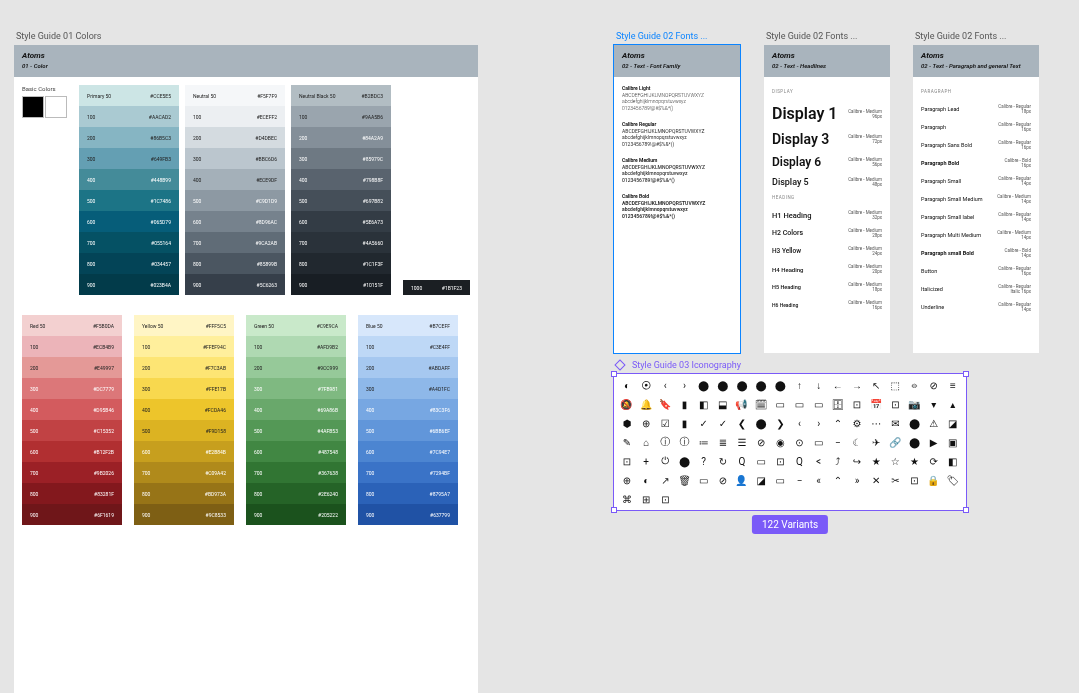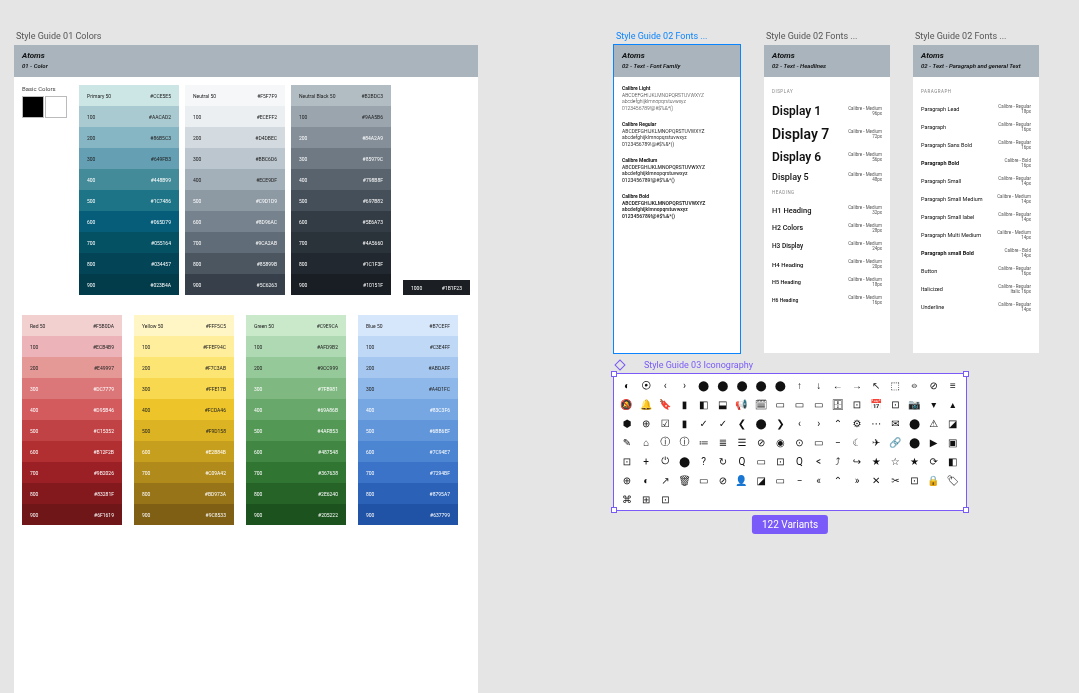--- a/index.html
+++ b/index.html
@@ -9,21 +9,21 @@
     font-size: 10px;
     min-width: 1079px;
     min-height: 693px;
     overflow: hidden;
   }
   .canvas { position: relative; width: 1079px; height: 693px; }
 
   
   .frame-label { font-size: 9px; color: #555; margin-bottom: 4px; padding-left: 2px; }
   .frame-label.selected { color: #0b84ff; }
-  .frame-label.purple { color: #7a5af8; display: flex; align-items: center; gap: 20px; }
+  .frame-label.purple { color: #7a5af8; display: flex; align-items: center; gap: 8px; }
 
   .frame {
     background: #fff;
   }
   .frame.selected { outline: 1px solid #0b84ff; }
 
   
   #sg1 { position: absolute; left: 14px; top: 31px; width: 464px; }
   #sg1 .frame { height: 657px; }
 
@@ -503,46 +503,46 @@
   <div id="sg2b" class="sg2">
     <div class="frame-label">Style Guide 02 Fonts ...</div>
     <div class="frame">
       <div class="frame-head">
         <div class="t1">Atoms</div>
         <div class="t2">02 - Text - Headlines</div>
       </div>
       <div class="inner" id="headline-rows">
           <div class="section-cap">DISPLAY</div>
           <div class="hl-row">
-            <div class="hl" style="font-size: 12px; font-weight: 600;">Display 1</div>
+            <div class="hl" style="font-size: 16px; font-weight: 600;">Display 1</div>
             <div class="meta">Calibre - Medium 96px</div>
           </div>
           <div class="hl-row">
-            <div class="hl" style="font-size: 14px; font-weight: 600;">Display 7</div>
+            <div class="hl" style="font-size: 14px; font-weight: 600;">Display 3</div>
             <div class="meta">Calibre - Medium 72px</div>
           </div>
           <div class="hl-row">
             <div class="hl" style="font-size: 12px; font-weight: 600;">Display 6</div>
             <div class="meta">Calibre - Medium 56px</div>
           </div>
           <div class="hl-row">
             <div class="hl" style="font-size: 9px; font-weight: 500;">Display 5</div>
             <div class="meta">Calibre - Medium 48px</div>
           </div>
           <div class="section-cap">HEADING</div>
           <div class="hl-row">
             <div class="hl" style="font-size: 7.5px; font-weight: 500;">H1 Heading</div>
             <div class="meta">Calibre - Medium 32px</div>
           </div>
           <div class="hl-row">
             <div class="hl" style="font-size: 7px; font-weight: 500;">H2 Colors</div>
             <div class="meta">Calibre - Medium 28px</div>
           </div>
           <div class="hl-row">
-            <div class="hl" style="font-size: 6.5px; font-weight: 500;">H3 Display</div>
+            <div class="hl" style="font-size: 6.5px; font-weight: 500;">H3 Yellow</div>
             <div class="meta">Calibre - Medium 24px</div>
           </div>
           <div class="hl-row">
             <div class="hl" style="font-size: 6px; font-weight: 500;">H4 Heading</div>
             <div class="meta">Calibre - Medium 20px</div>
           </div>
           <div class="hl-row">
             <div class="hl" style="font-size: 5.5px; font-weight: 500;">H5 Heading</div>
             <div class="meta">Calibre - Medium 18px</div>
           </div>

